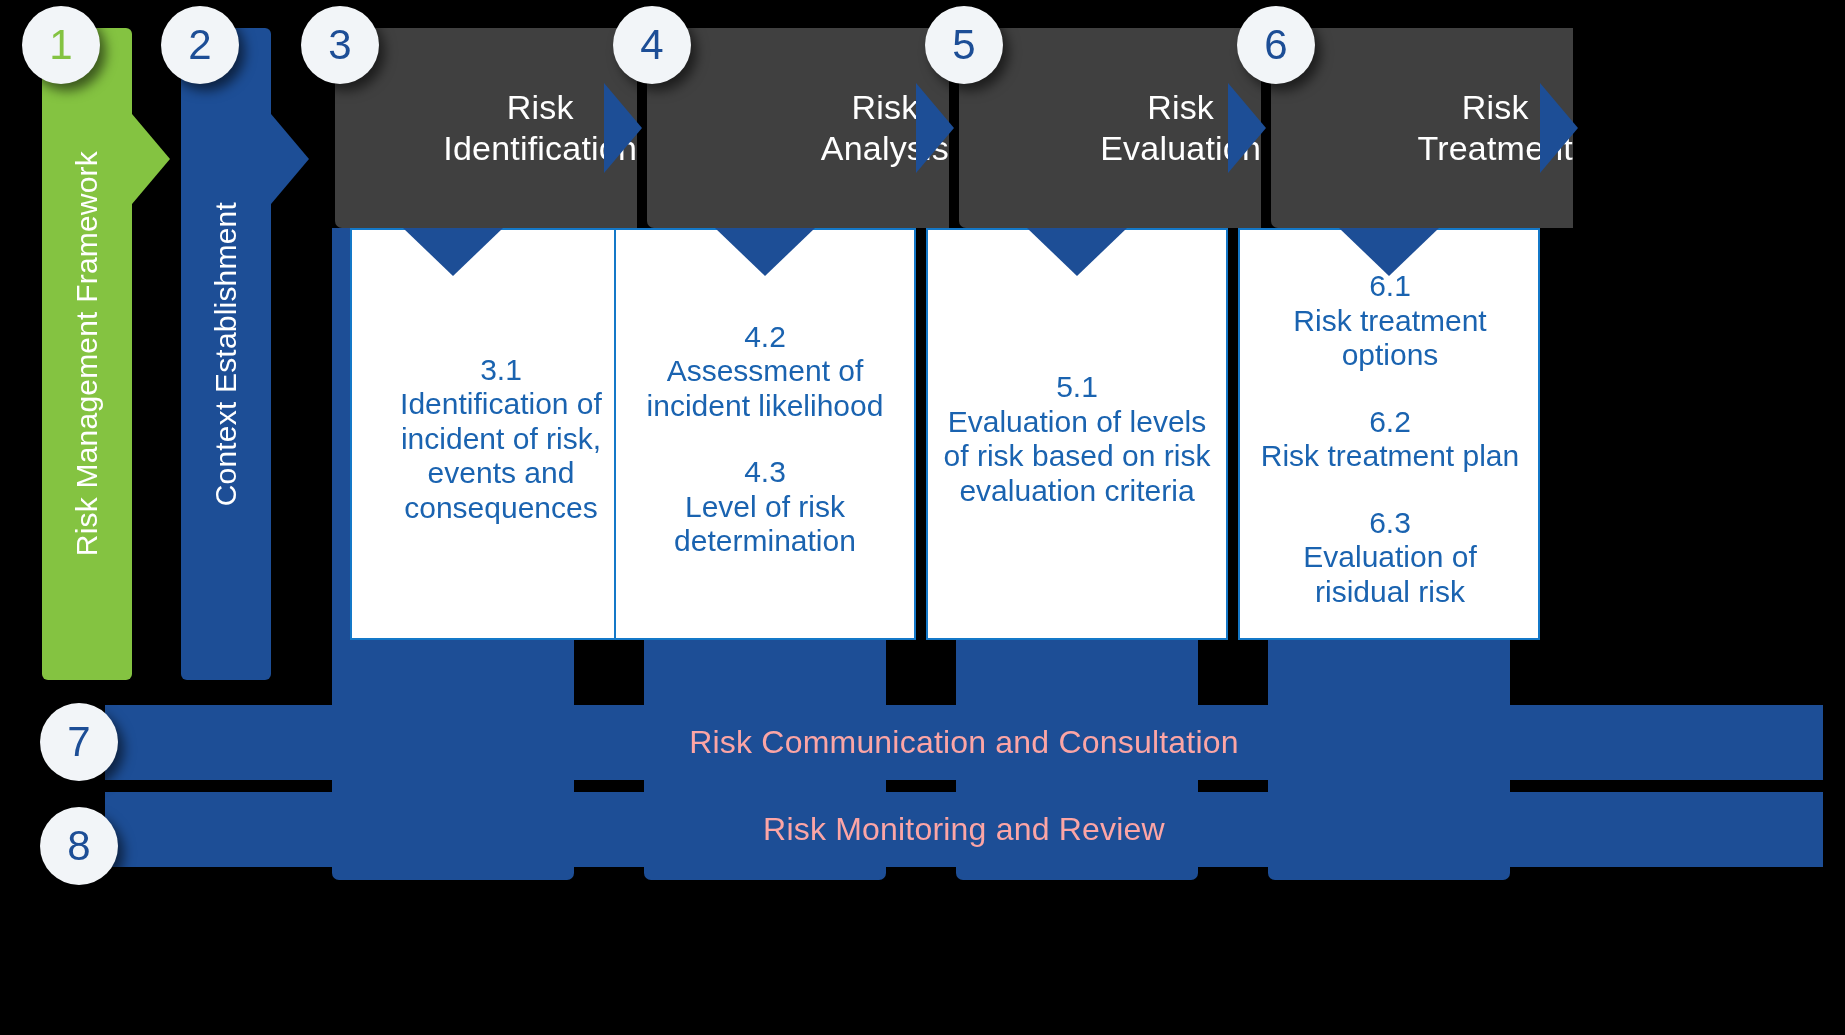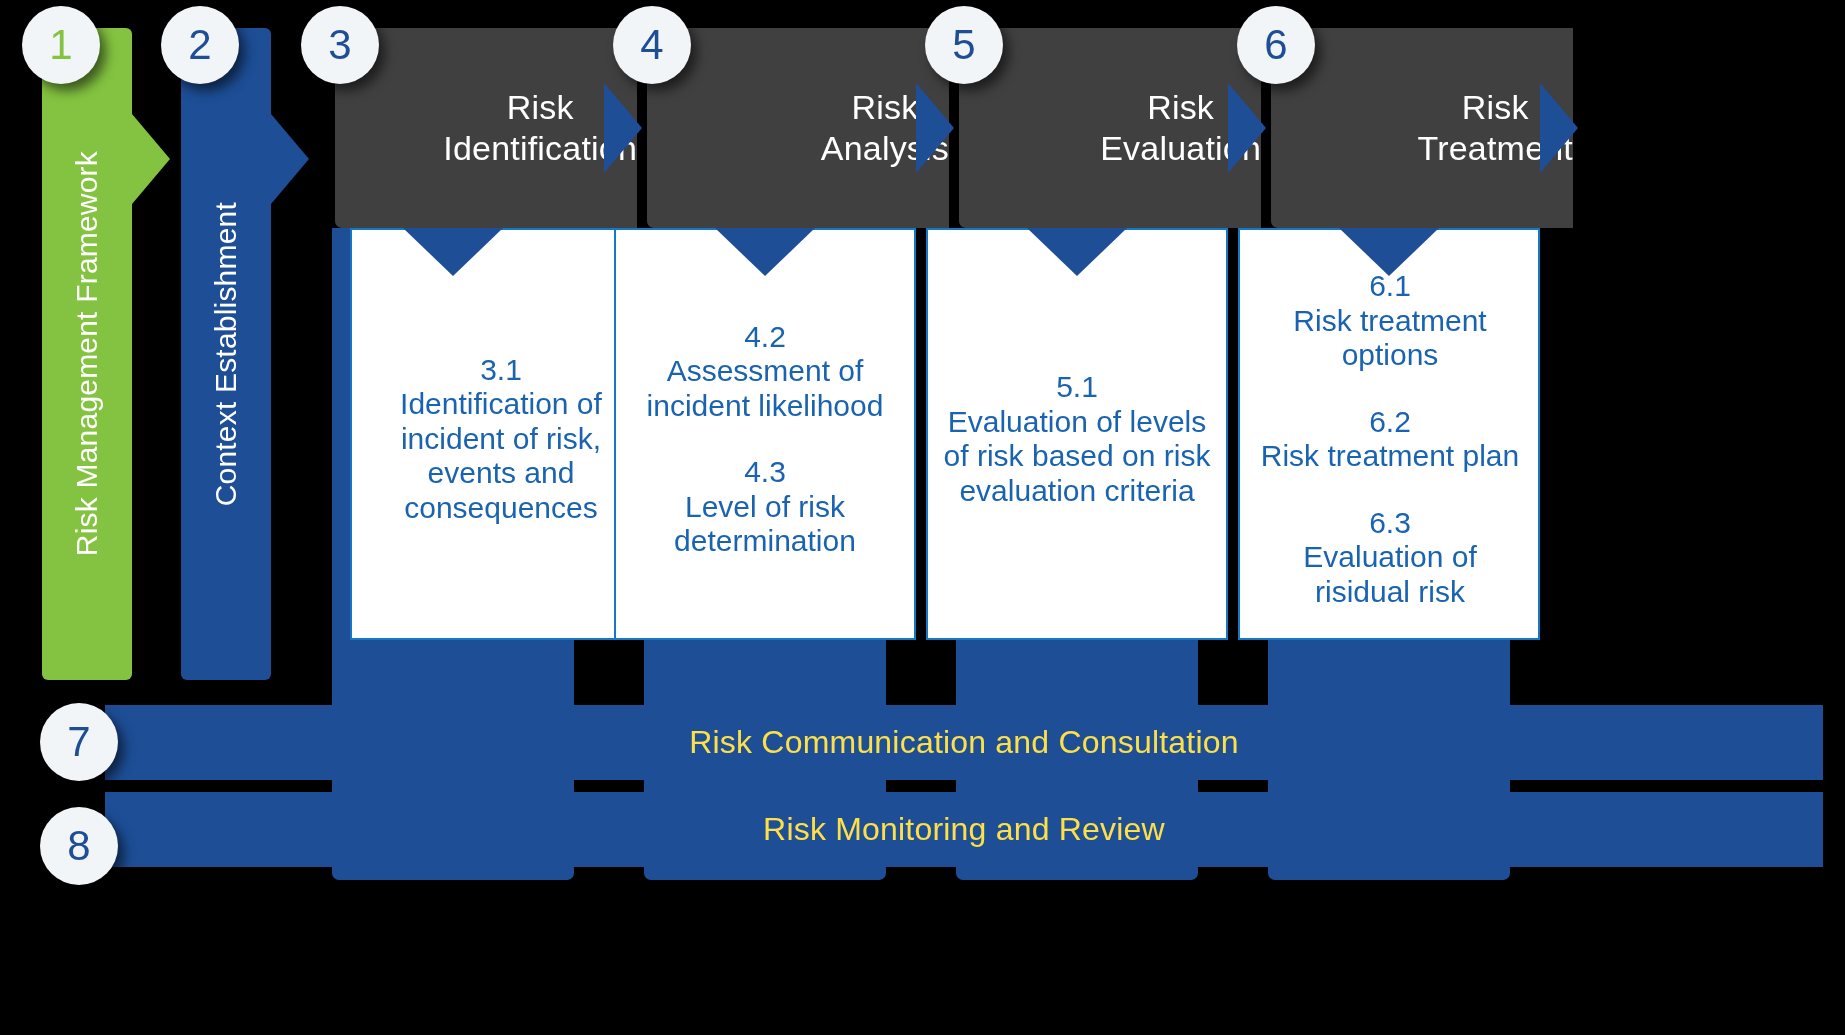--- a/index.html
+++ b/index.html
@@ -92,21 +92,21 @@
   }
   .body .grp { margin:16px 0; }
   .body .grp .num { display:block; }
   .body .grp .txt { display:block; }
 
   
   .hbar {
     position:absolute; z-index:18;
     background:#1d4e96;
     display:flex; align-items:center; justify-content:center;
-    color:#fde047; font-size:32px; letter-spacing:.2px;
+    color:#fca5a5; font-size:32px; letter-spacing:.2px;
   }
 </style>
 </head>
 <body>
 
 <div id="stage">
 
   <div class="vcol green" style="left:42px; top:28px; width:128px; height:652px;">
     <div class="bar"></div>
     <div class="tip"></div>

